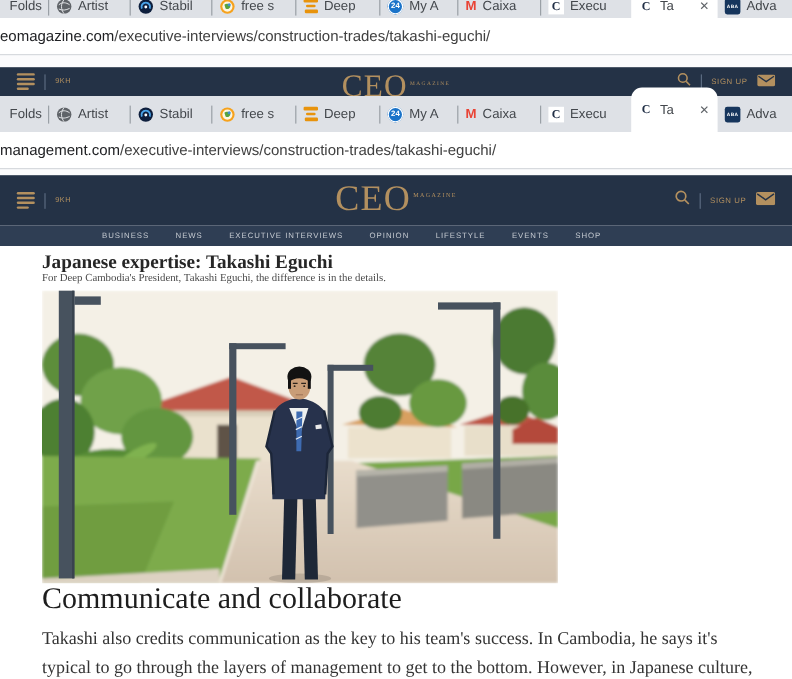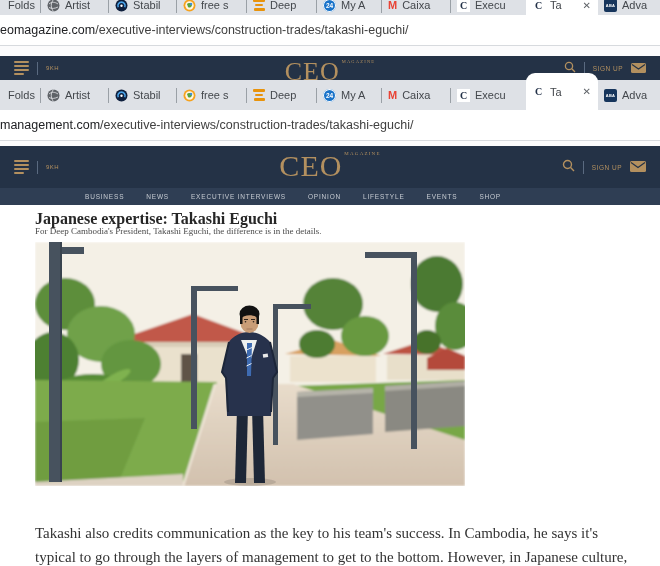--- a/index.html
+++ b/index.html
@@ -55,21 +55,21 @@
   .navyhdr{background:#243246;display:flex;align-items:center;justify-content:space-between;padding:0 14px;box-sizing:border-box}
   .midheader{top:56px;height:24px;overflow:hidden;z-index:1}
   .siteheader{top:146px;height:42px;z-index:2}
   .hdr-left,.hdr-right{display:flex;align-items:center;gap:8px}
   .burger span{display:block;height:2px;background:#b3905f;margin:2px 0;border-radius:1px}
   .burger span:nth-child(1){width:15px}.burger span:nth-child(2){width:15px}
   .burger span:nth-child(3){width:15px}.burger span:nth-child(4){width:10px}
   .hdr-sep{width:1px;height:13px;background:#5a6a80}
   .region{font-size:6px;color:#b3905f;letter-spacing:.5px}
   .signup{font-size:6.5px;color:#b3905f;letter-spacing:.5px}
-  .logo-wrap{position:absolute;left:50%;transform:translateX(-50%);display:flex;align-items:flex-start}
+  .logo-wrap{position:absolute;left:50%;transform:translateX(-50%);display:flex;align-items:center}
   .logo-main{font-family:"Liberation Serif",serif;color:#b3905f;line-height:1;letter-spacing:1px}
   .logo-sub{font-family:"Liberation Serif",serif;color:#b3905f;letter-spacing:1.2px}
   .siteheader .logo-wrap{top:5px}
   .siteheader .logo-main{font-size:30px}
   .siteheader .logo-sub{font-size:5px;margin-left:2px;margin-bottom:6px}
   .midheader .logo-wrap{top:3px}
   .midheader .logo-main{font-size:26px}
   .midheader .logo-sub{font-size:4.5px;margin-left:2px;margin-bottom:5px}
 
   
@@ -421,14 +421,15 @@
       <rect x="221.5" y="74" width="2.5" height="8" fill="#121212"></rect>
       <path d="M205.5,77 C206,68 223,68 223.5,77 C220,72 209,72 205.5,77 Z" fill="#121212"></path>
       <line x1="209" y1="77.5" x2="213" y2="77.5" stroke="#2e241c" stroke-width="1"></line>
       <line x1="216" y1="77.5" x2="220" y2="77.5" stroke="#2e241c" stroke-width="1"></line>
       <circle cx="210.5" cy="79.8" r=".8" fill="#2a2119"></circle>
       <circle cx="218.5" cy="79.8" r=".8" fill="#2a2119"></circle>
       <line x1="211.5" y1="87" x2="217.5" y2="87" stroke="#9c6f55" stroke-width=".8"></line>
     </g>
   </svg>
 
+  <div class="heading">Communicate and collaborate</div>
   <div class="bodytext">Takashi also credits communication as the key to his team's success. In Cambodia, he says it's typical to go through the layers of management to get to the bottom. However, in Japanese culture, it's acceptable to correspond directly from the top to the bottom.</div>
 </div>
 
 </body></html>

